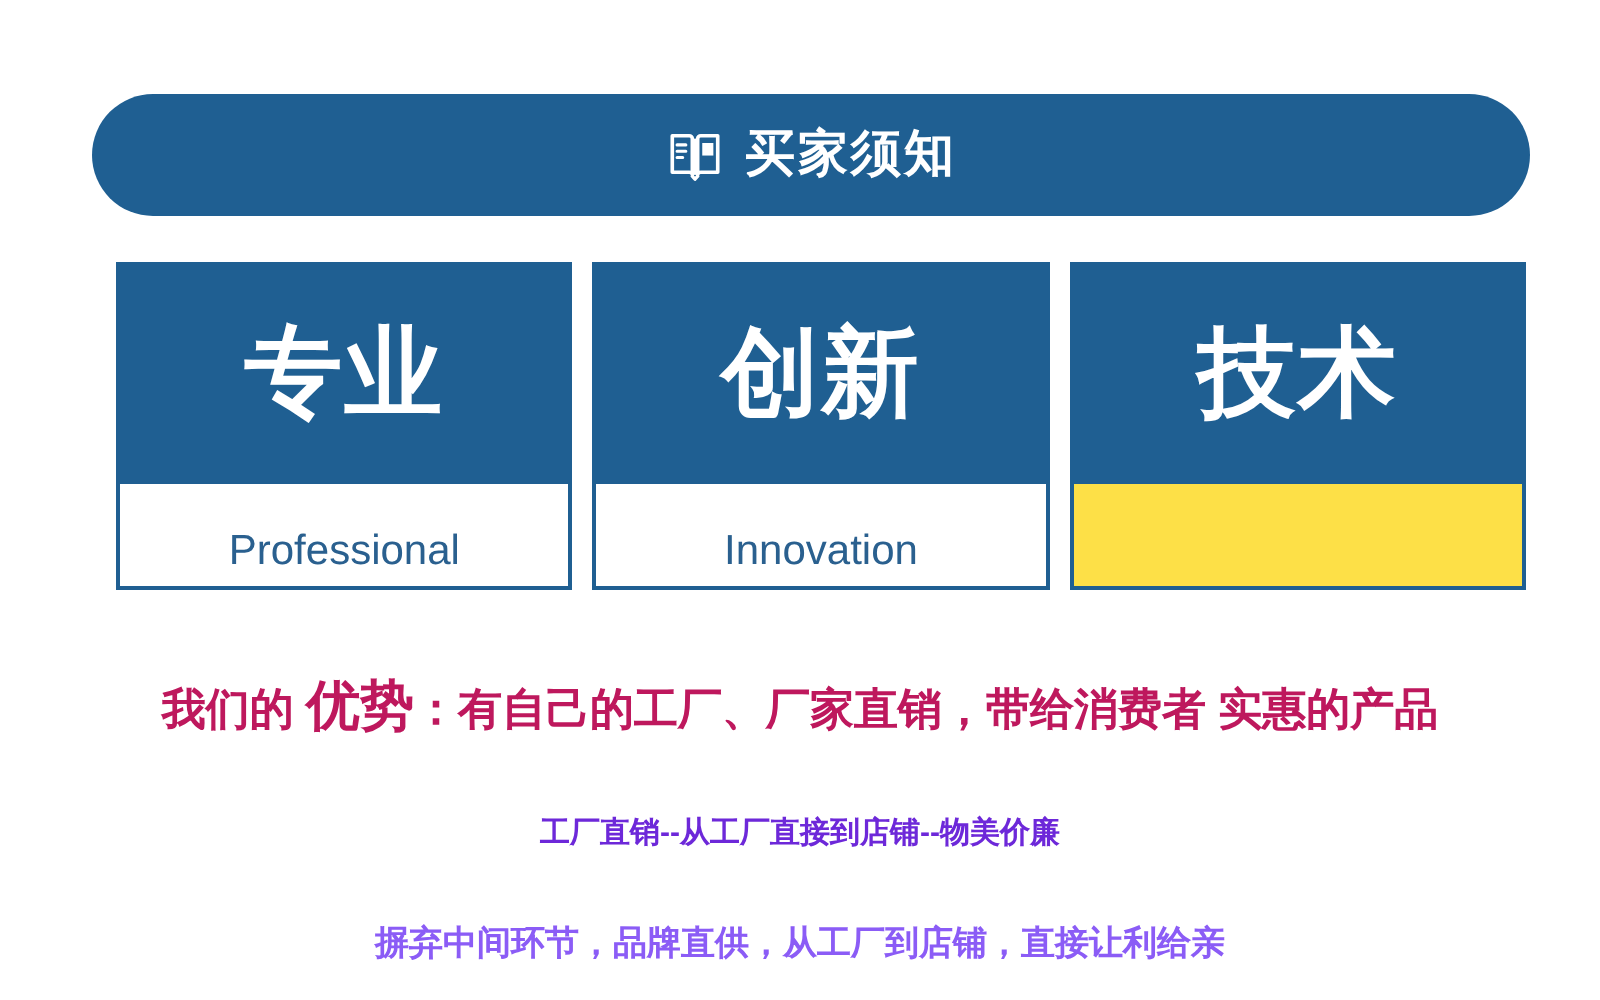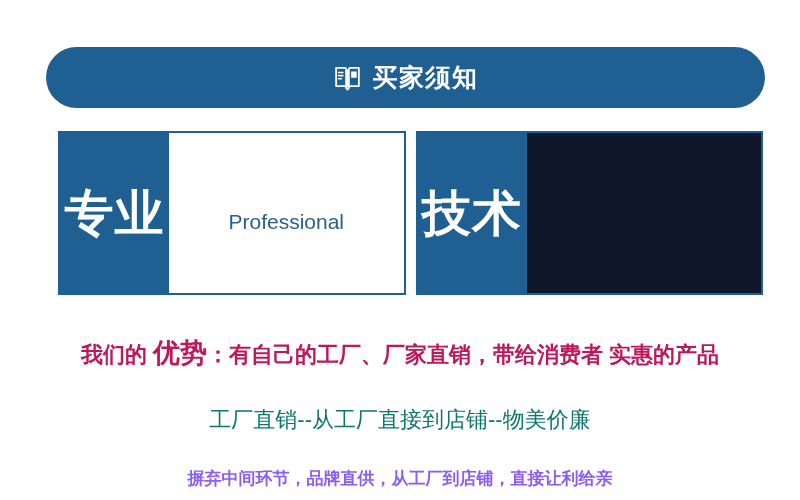--- a/index.html
+++ b/index.html
@@ -60,22 +60,22 @@
     width: 705px;
     height: 164px;
     display: flex;
     gap: 10px;
   }
   .feature-box {
     flex: 1 1 0;
     border: 2px solid #1f5f92;
     box-sizing: border-box;
     display: flex;
-    flex-direction: row;
-    background: #0f172a;
+    flex-direction: column;
+    background: #fde047;
   }
   .feature-top {
     background: #1f5f92;
     flex: 0 0 109px;
     display: flex;
     align-items: center;
     justify-content: center;
   }
   .feature-cn {
     color: #ffffff;
@@ -114,23 +114,23 @@
     color: #be185d;
     line-height: 1;
     white-space: nowrap;
     padding-top: 20px;
   }
   .line-1 .emph {
     font-size: 27px;
     font-weight: bold;
   }
   .line-2 {
-    font-size: 22px;
-    font-weight: normal;
-    color: #0f766e;
+    font-size: 15px;
+    font-weight: bold;
+    color: #6d28d9;
     line-height: 1;
     white-space: nowrap;
     padding-top: 42px;
   }
   .line-3 {
     font-size: 17px;
     font-weight: bold;
     color: #8b5cf6;
     line-height: 1;
     white-space: nowrap;
@@ -158,20 +158,28 @@
 
     <div class="feature-box">
       <div class="feature-top">
         <span class="feature-cn">专业</span>
       </div>
       <div class="feature-bottom">
         <span class="feature-en">Professional</span>
       </div>
     </div>
 
+    <div class="feature-box">
+      <div class="feature-top">
+        <span class="feature-cn">创新</span>
+      </div>
+      <div class="feature-bottom">
+        <span class="feature-en">Innovation</span>
+      </div>
+    </div>
 
     <div class="feature-box">
       <div class="feature-top">
         <span class="feature-cn">技术</span>
       </div>
     </div>
 
 
   </div>
 

